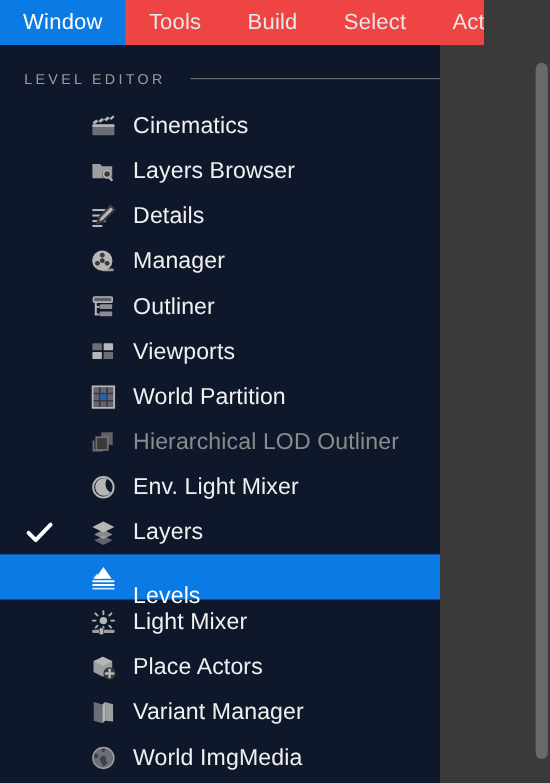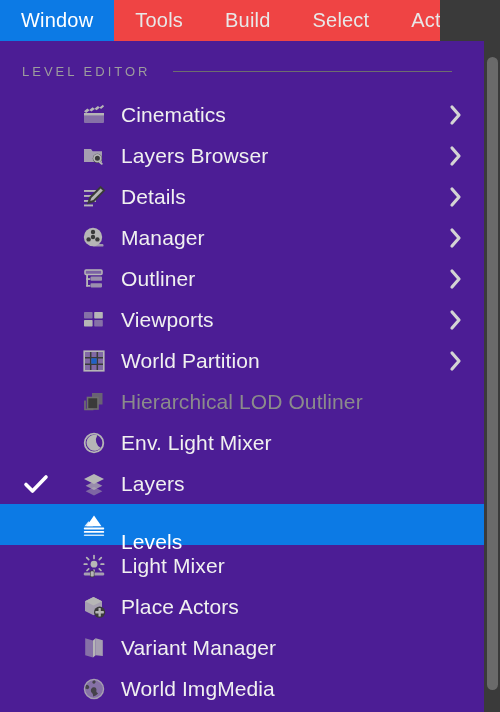--- a/index.html
+++ b/index.html
@@ -25,22 +25,22 @@
     letter-spacing: .2px;
     padding: 0 21px;
     white-space: nowrap;
     height: 41px;
   }
   .menubar-item.active { background: #0c7ae5; color: #ffffff; }
 
   
   #dropdown {
     position: absolute; top: 41px; left: 0;
-    width: 500px; height: 671px;
-    background: #4c1d95;
+    width: 400px; height: 671px;
+    background: #0f172a;
     overflow: hidden;
   }
 
   
   #section-header {
     position: absolute; top: 18px; left: 0;
     width: 484px; height: 24px;
     display: flex; align-items: center;
   }
   #section-label {

